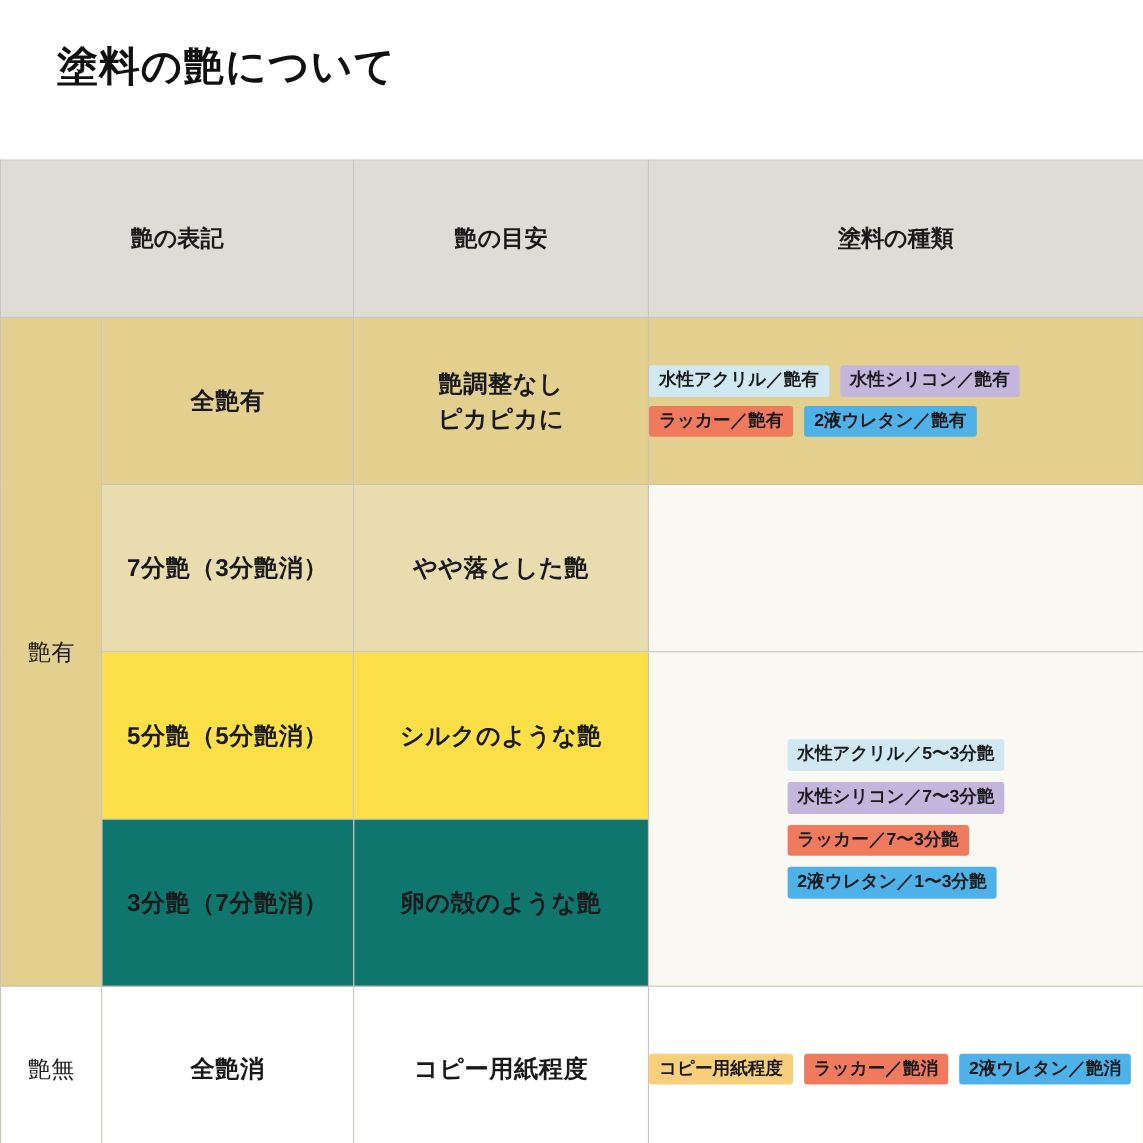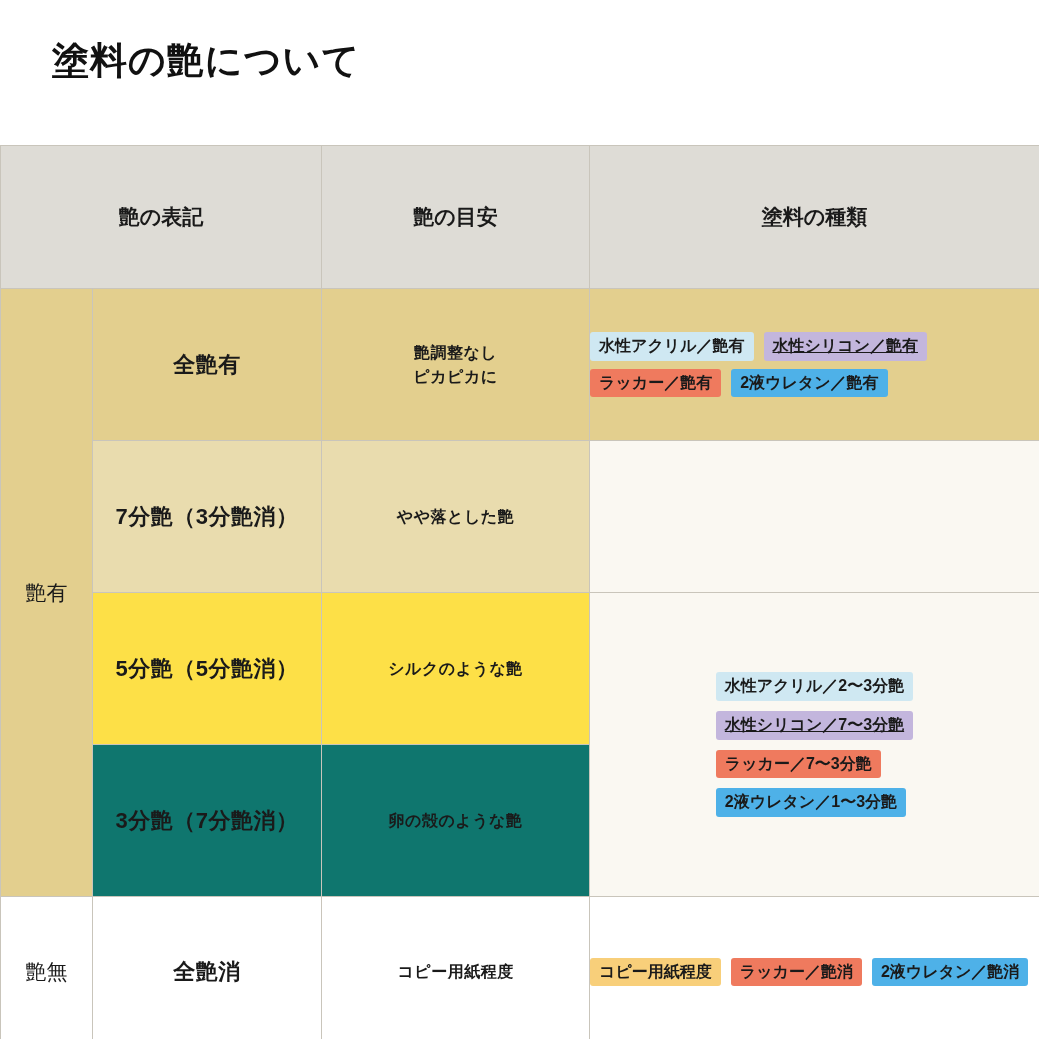--- a/index.html
+++ b/index.html
@@ -59,21 +59,21 @@
   .row-label {
     font-size: 21px;
     font-weight: normal;
   }
   .cell-name {
     font-size: 22px;
     font-weight: bold;
     letter-spacing: 0.5px;
   }
   .cell-guide {
-    font-size: 16px;
+    font-size: 22px;
     font-weight: bold;
     line-height: 1.45;
     letter-spacing: 0.5px;
   }
   
   .r1 td { background: #e3cf8e; height: 151px; }
   .r2 td { background: #e9dcae; height: 151px; margin-left: 48px; }
   .r3 td { background: #fde047; height: 151px; }
   .r4 td { background: #0f766e; height: 151px; }
   .r5 td { background: #ffffff; height: 150px; }
@@ -96,21 +96,21 @@
     display: inline-block;
     font-size: 16px;
     font-weight: bold;
     color: #1a1a1a;
     padding: 5px 9px 6px 9px;
     border-radius: 3px;
     white-space: nowrap;
     line-height: 1.1;
   }
   .tag.acrylic  { background: #cfe8f2; }
-  .tag.silicone { background: #c3b6dd; text-decoration: underline; }
+  .tag.silicone { background: #c3b6dd; }
   .tag.lacquer  { background: #ef7a5e; }
   .tag.urethane { background: #4eb1e8; }
   .tag.interior { background: #f8cf7a; }
 
   .label-cell-top { vertical-align: middle; }
 </style>
 </head>
 <body>
 
 <div class="page">
@@ -154,21 +154,21 @@
         <td class="cell-name">7分艶（3分艶消）</td>
         <td class="cell-guide">やや落とした艶</td>
         <td class="kinds"></td>
       </tr>
 
       <tr class="r3">
         <td class="cell-name">5分艶（5分艶消）</td>
         <td class="cell-guide">シルクのような艶</td>
         <td class="kinds" rowspan="2">
           <div class="tags" style="flex-direction:column; align-items:flex-start; gap:10px;">
-            <span class="tag acrylic">水性アクリル／2〜3分艶</span>
+            <span class="tag acrylic">水性アクリル／5〜3分艶</span>
             <span class="tag silicone">水性シリコン／7〜3分艶</span>
             <span class="tag lacquer">ラッカー／7〜3分艶</span>
             <span class="tag urethane">2液ウレタン／1〜3分艶</span>
           </div>
         </td>
       </tr>
 
       <tr class="r4">
         <td class="cell-name">3分艶（7分艶消）</td>
         <td class="cell-guide">卵の殻のような艶</td>

